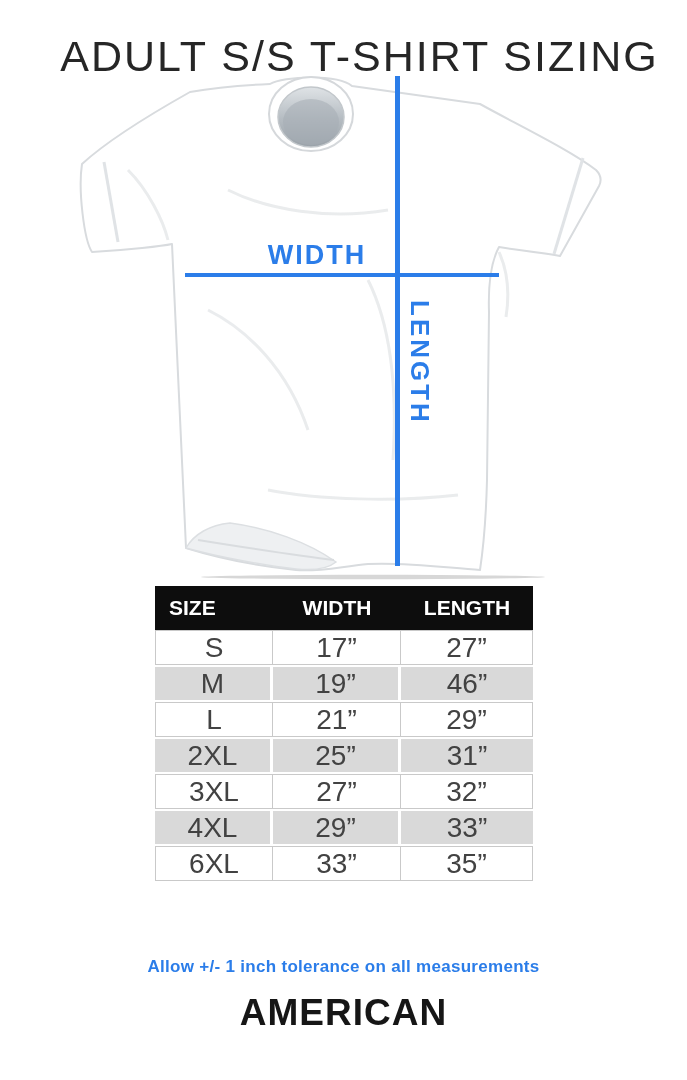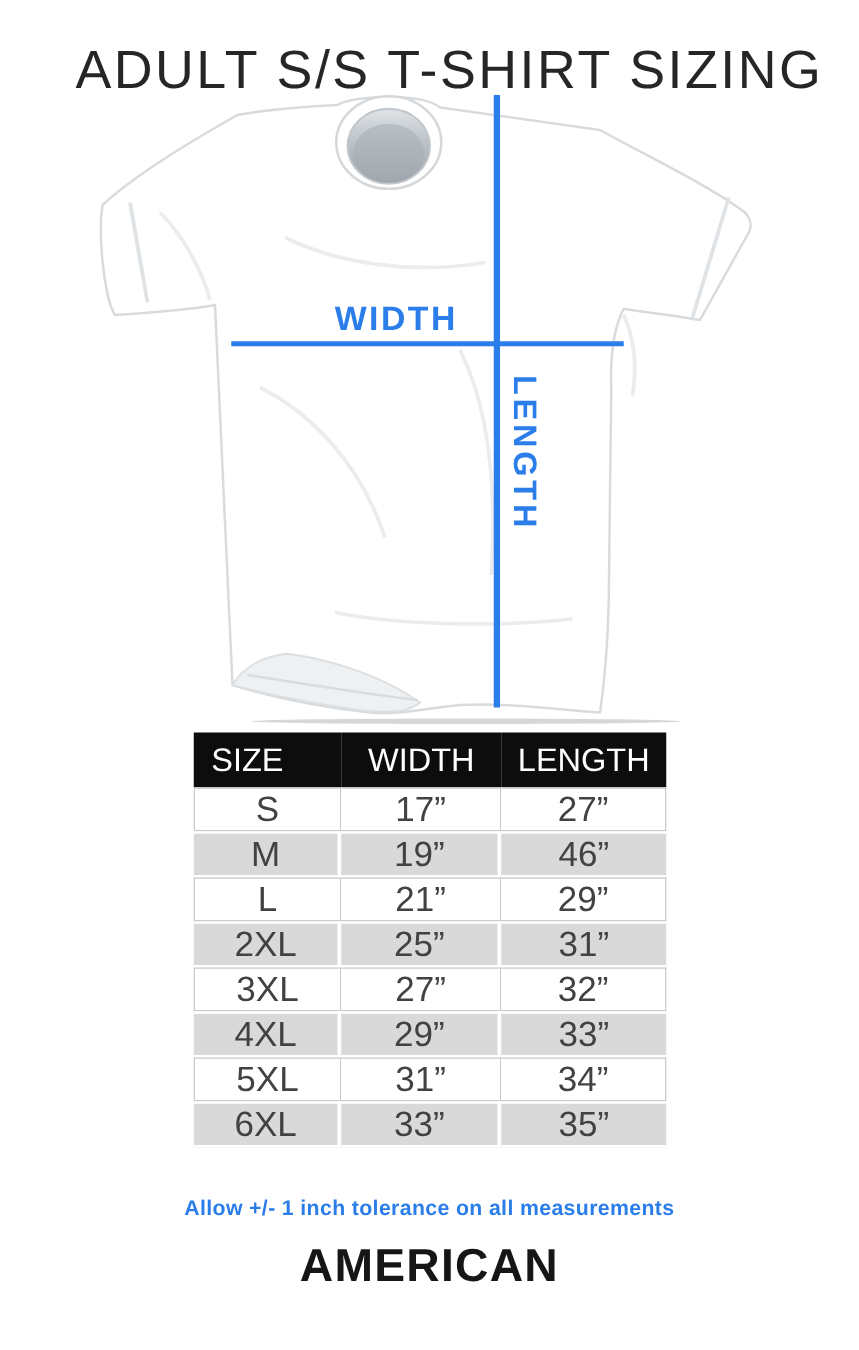--- a/index.html
+++ b/index.html
@@ -57,21 +57,21 @@
     position:absolute;left:155px;top:586px;width:378px;
     border-collapse:separate;border-spacing:0;
     table-layout:fixed;
   }
   .size-table col.c1{width:118px;}
   .size-table col.c2{width:128px;}
   .size-table col.c3{width:132px;}
   .size-table th{
     background:var(--header-bg);
     color:#ffffff;
-    font-size:26px;font-weight:normal;
+    font-size:21px;font-weight:bold;
     height:44px;padding:0;
     text-align:center;
   }
   .size-table th:first-child{text-align:left;padding-left:14px;}
   .size-table td{
     height:33px;padding:0;
     text-align:center;
     font-size:28px;font-weight:300;
     color:#424242;
     background:#ffffff;
@@ -218,25 +218,20 @@
           <td>3XL</td>
           <td>27”</td>
           <td>32”</td>
         </tr>
         <tr>
           <td>4XL</td>
           <td>29”</td>
           <td>33”</td>
         </tr>
         <tr>
-          <td>5XL</td>
-          <td>31”</td>
-          <td>34”</td>
-        </tr>
-        <tr>
           <td>6XL</td>
           <td>33”</td>
           <td>35”</td>
         </tr>
       </tbody>
   </table>
 
   <div class="note">Allow +/- 1 inch tolerance on all measurements</div>
 
   <div class="brand">

